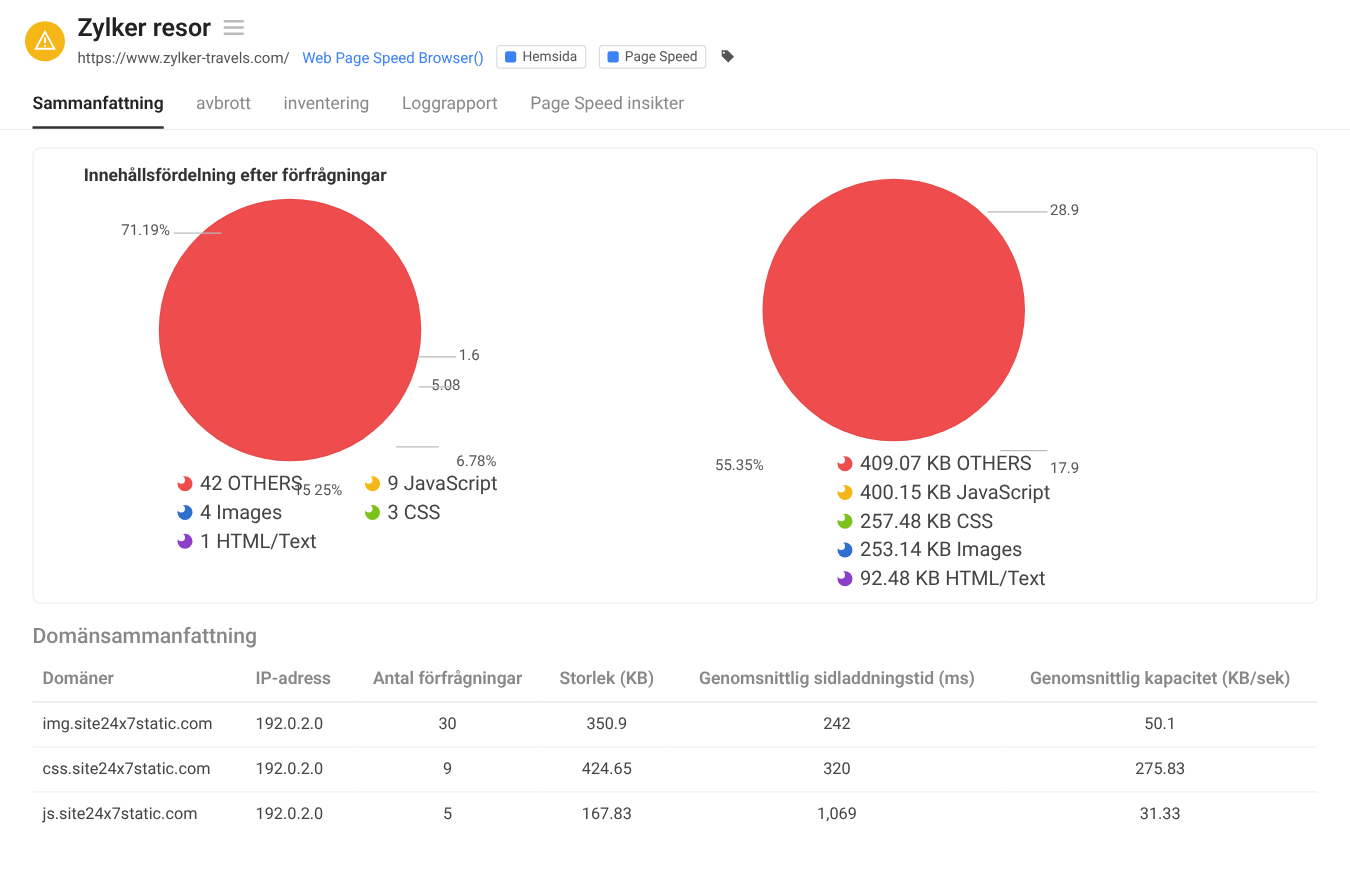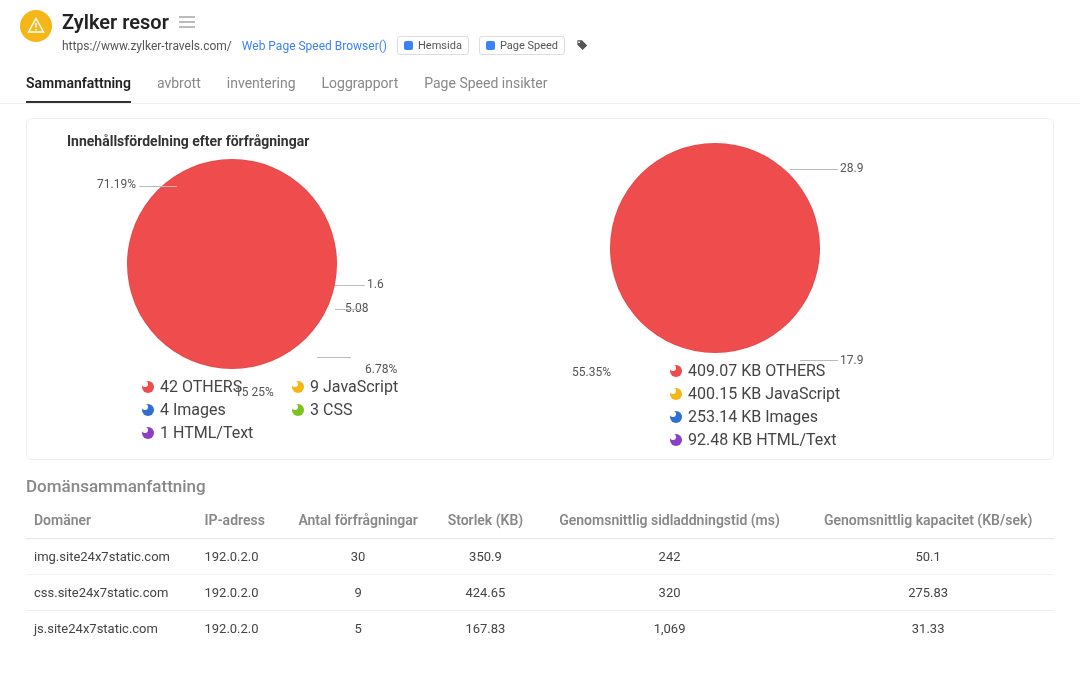--- a/index.html
+++ b/index.html
@@ -6,21 +6,21 @@
   body {
     font-family: -apple-system, BlinkMacSystemFont, "Segoe UI", Roboto, Helvetica, Arial, sans-serif;
     background: #fff;
     color: #333;
     width: 1080px;
     height: 700px;
     overflow: hidden;
   }
   .header {
     display: flex;
-    align-items: flex-start;
+    align-items: center;
     padding: 10px 20px 0 20px;
     position: relative;
   }
   .logo {
     width: 32px; height: 32px; border-radius: 50%;
     background: #f5b617;
     display: flex; align-items: center; justify-content: center;
     margin-right: 10px;
     flex-shrink: 0;
   }
@@ -223,39 +223,46 @@
           </div>
         </div>
     </div>
   </div>
 
   <div class="chart-col">
     <div class="pie-wrap">
       <div class="pie" id="pie-right" style="margin-left: 70px; background: conic-gradient(rgb(239, 77, 77) 316deg, rgb(239, 77, 77) 420.04deg, rgb(245, 182, 23) 420.04deg, rgb(245, 182, 23) 521.92deg, rgb(124, 194, 27) 521.92deg, rgb(124, 194, 27) 587.44deg, rgb(47, 111, 208) 587.44deg, rgb(47, 111, 208) 651.88deg, rgb(139, 63, 198) 651.88deg, rgb(139, 63, 198) 675.28deg);"></div>
       <div class="slice-label" style="top:18px; left:300px;">28.9</div>
       <div class="slice-line" style="top:26px; left:250px; width:48px;"></div>
-      <div class="slice-label" style="top:210px; left:300px;">17.9</div>
+      <div class="slice-label" style="top:224px; left:300px;">17.9</div>
       <div class="slice-line" style="top:217px; left:260px; width:38px;"></div>
       <div class="slice-label" style="top:222px; left:32px;">55.35%</div>
     </div>
     <div class="legend" style="margin-left:130px;">
       <div class="legend-col" id="legend-right">
           <div class="leg-item">
             <span class="leg-icon">
               <span style="background:#ef4d4d"></span>
               <span class="cut"></span>
             </span>
             <span>409.07 KB OTHERS</span>
           </div>
           <div class="leg-item">
             <span class="leg-icon">
               <span style="background:#f5b617"></span>
               <span class="cut"></span>
             </span>
             <span>400.15 KB JavaScript</span>
+          </div>
+          <div class="leg-item">
+            <span class="leg-icon">
+              <span style="background:#7cc21b"></span>
+              <span class="cut"></span>
+            </span>
+            <span>257.48 KB CSS</span>
           </div>
           <div class="leg-item">
             <span class="leg-icon">
               <span style="background:#2f6fd0"></span>
               <span class="cut"></span>
             </span>
             <span>253.14 KB Images</span>
           </div>
           <div class="leg-item">
             <span class="leg-icon">

